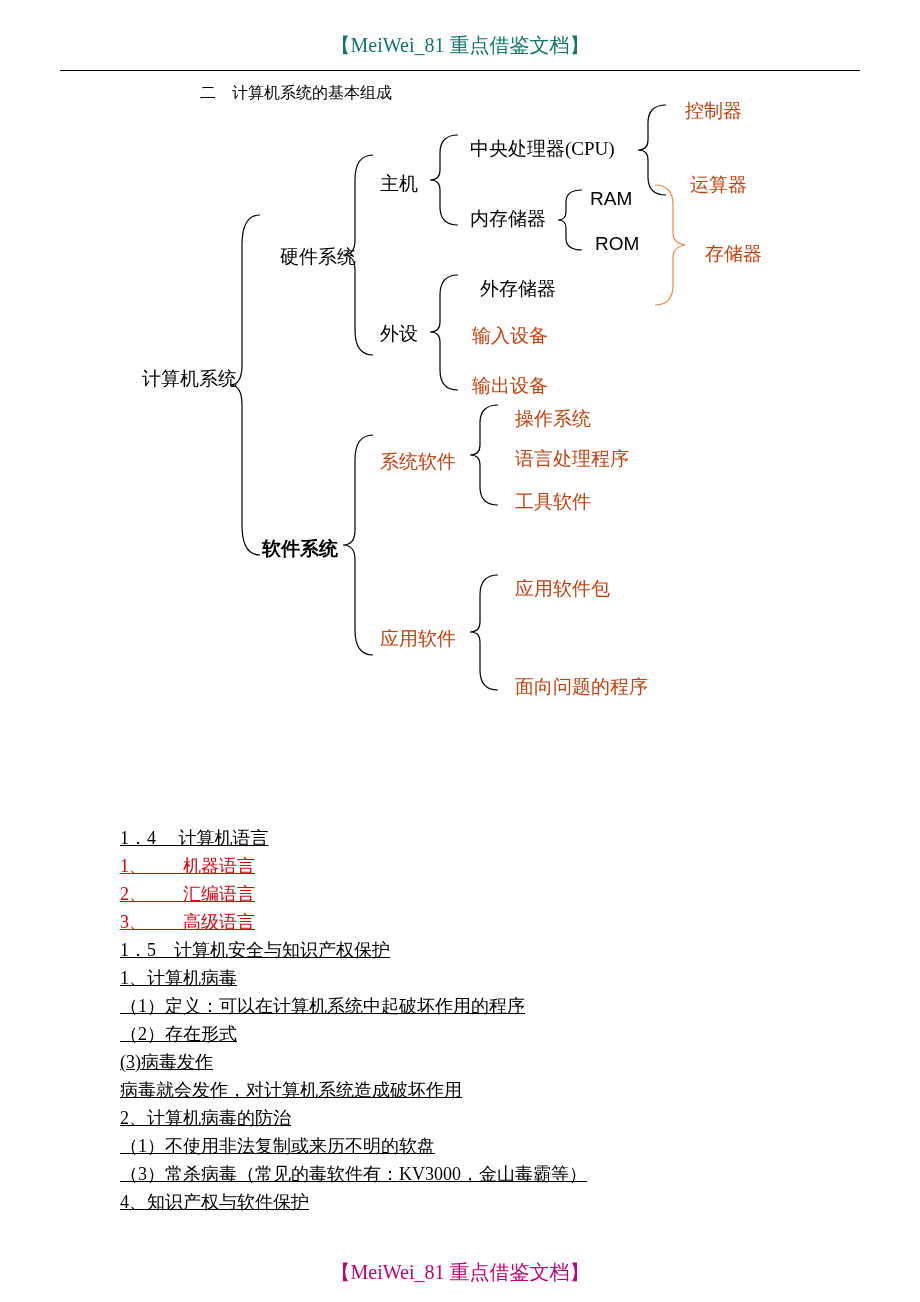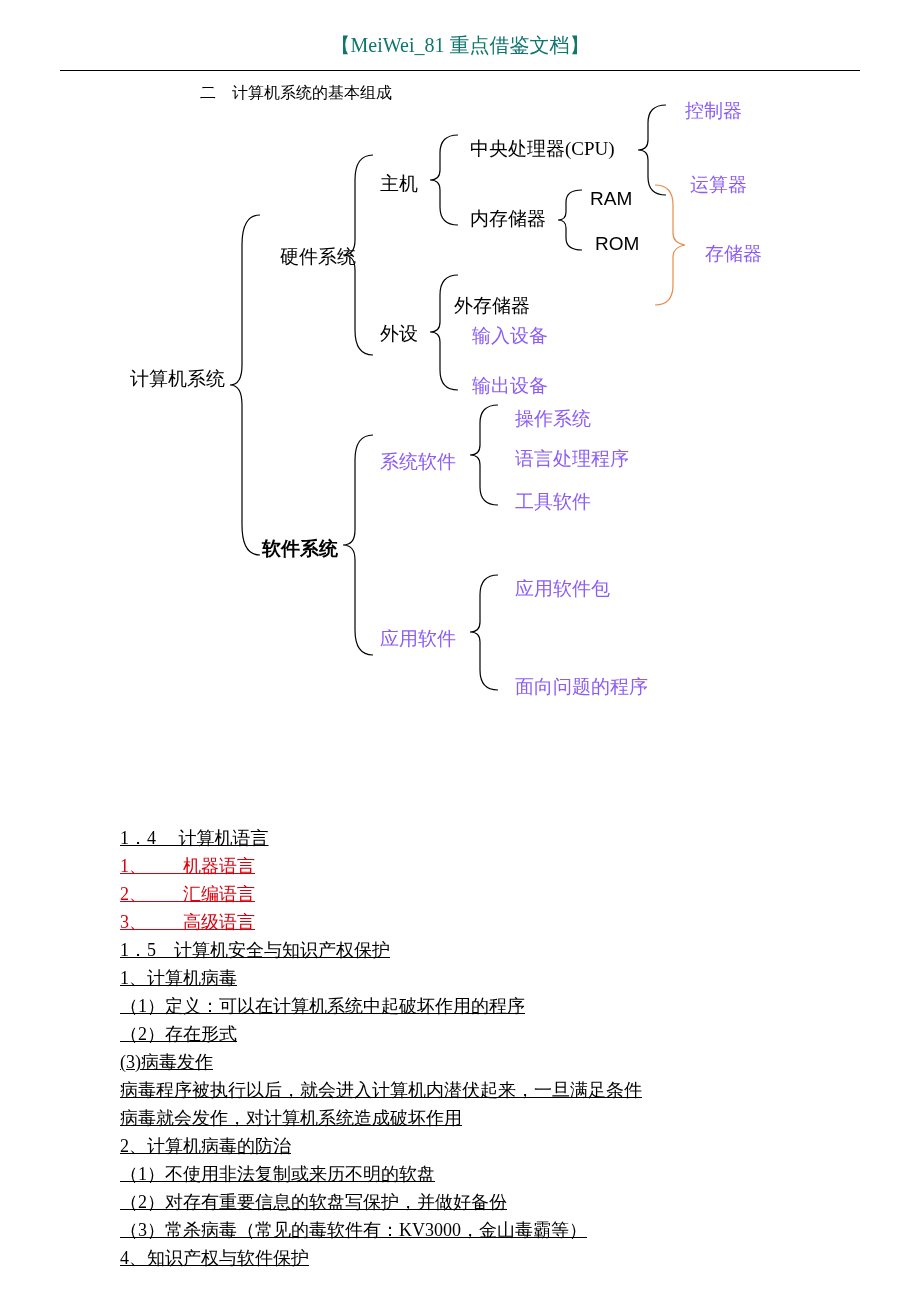--- a/index.html
+++ b/index.html
@@ -36,41 +36,41 @@
     position: relative;
     height: 600px;
     margin: 0 60px 40px;
   }
   .node {
     position: absolute;
     font-size: 19px;
     white-space: nowrap;
   }
   .black { color: #000; }
-  .orange { color: #8b5cf6; }
+  .orange { color: #c2410c; }
   svg.bracket { position: absolute; overflow: visible; }
   svg.bracket path { stroke: #000; fill: none; stroke-width: 1.2; }
   svg.bracket.orange-br path { stroke: #e78b4a; }
   .body-text {
     margin: 120px 120px 0 120px;
     font-size: 18px;
   }
   .body-text div { margin: 1px 0; text-decoration: underline; }
   .red { color: #d8000d; }
 </style>
 </head>
 <body>
 
 <div class="header">【MeiWei_81 重点借鉴文档】</div>
 
 <div class="section-title">二　计算机系统的基本组成</div>
 
 <div class="diagram">
 
-  <div class="node black" style="left:70px; top:260px;">计算机系统</div>
+  <div class="node black" style="left:82px; top:260px;">计算机系统</div>
   <svg class="bracket" style="left:170px; top:110px;" width="40" height="340">
     <path d="M 30,0 Q 12,0 12,30 L 12,150 Q 12,170 0,170 Q 12,170 12,190 L 12,310 Q 12,340 30,340"></path>
   </svg>
 
   <div class="node black" style="left:220px; top:138px;">硬件系统</div>
   <div class="node black" style="left:202px; top:430px;font-weight:bold;">软件系统</div>
 
   <svg class="bracket" style="left:283px; top:50px;" width="40" height="200">
     <path d="M 30,0 Q 12,0 12,25 L 12,85 Q 12,100 0,100 Q 12,100 12,115 L 12,175 Q 12,200 30,200"></path>
   </svg>
@@ -102,21 +102,21 @@
   <div class="node black" style="left:535px; top:125px; font-family:Arial;">ROM</div>
 
   <div class="node orange" style="left:625px; top:-8px;">控制器</div>
   <div class="node orange" style="left:630px; top:66px;">运算器</div>
   <div class="node orange" style="left:645px; top:135px;">存储器</div>
 
   <svg class="bracket orange-br" style="left:595px; top:80px;" width="42" height="120">
     <path d="M 0,0 Q 18,0 18,20 L 18,48 Q 18,58 30,60 Q 18,62 18,72 L 18,100 Q 18,120 0,120"></path>
   </svg>
 
-  <div class="node black" style="left:394px; top:170px;margin-top:17px;">外存储器</div>
+  <div class="node black" style="left:420px; top:170px;">外存储器</div>
   <div class="node orange" style="left:412px; top:217px;">输入设备</div>
   <div class="node orange" style="left:412px; top:268px;font-family:Liberation Mono, monospace;">输出设备</div>
 
   <div class="node orange" style="left:320px; top:343px;">系统软件</div>
   <div class="node orange" style="left:320px; top:520px;">应用软件</div>
 
   <svg class="bracket" style="left:410px; top:300px;" width="35" height="100">
     <path d="M 28,0 Q 10,0 10,18 L 10,40 Q 10,50 0,50 Q 10,50 10,60 L 10,82 Q 10,100 28,100"></path>
   </svg>
   <svg class="bracket" style="left:410px; top:470px;" width="35" height="115">
@@ -135,22 +135,20 @@
 <div class="body-text">
   <div>1．4　 计算机语言</div>
   <div class="red"><span>1、</span>　　<span>机器语言</span></div>
   <div class="red"><span>2、</span>　　<span>汇编语言</span></div>
   <div class="red"><span>3、</span>　　<span>高级语言</span></div>
   <div>1．5　计算机安全与知识产权保护</div>
   <div>1、计算机病毒</div>
   <div>（1）定义：可以在计算机系统中起破坏作用的程序</div>
   <div>（2）存在形式</div>
   <div> (3)病毒发作</div>
-  <div>病毒程序被执行以后，就会进入计算机内潜伏起来，一旦满足条件</div>
   <div>病毒就会发作，对计算机系统造成破坏作用</div>
   <div>2、计算机病毒的防治</div>
   <div>（1）不使用非法复制或来历不明的软盘</div>
-  <div>（2）对存有重要信息的软盘写保护，并做好备份</div>
   <div>（3）常杀病毒（常见的毒软件有：KV3000，金山毒霸等）</div>
   <div>4、知识产权与软件保护</div>
 </div>
 
 <div class="footer">【MeiWei_81 重点借鉴文档】</div>
 
 </body></html>

